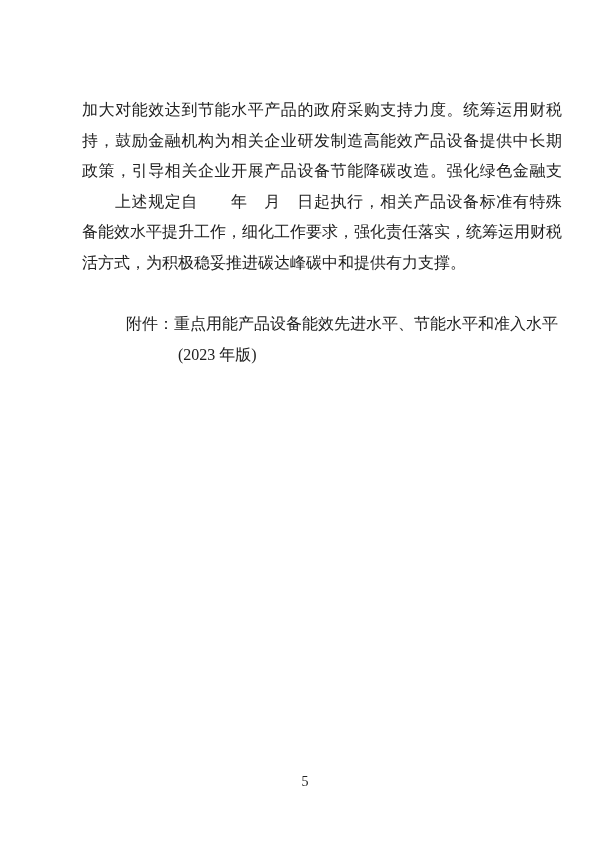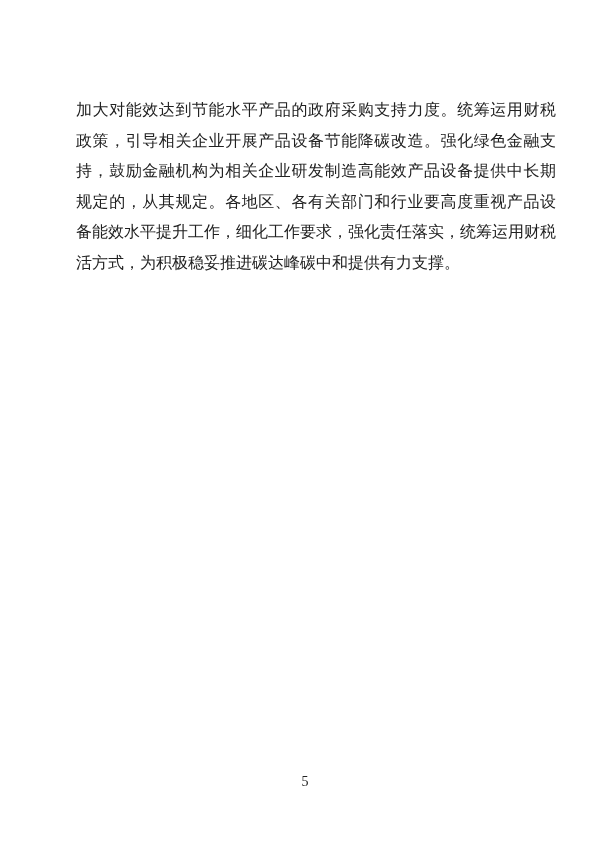--- a/index.html
+++ b/index.html
@@ -11,21 +11,21 @@
     position: relative;
     width: 610px;
     height: 859px;
     background: #ffffff;
     overflow: hidden;
     font-family: "Liberation Serif", serif;
     color: #212121;
   }
   .content {
     position: absolute;
-    left: 76px;
+    left: 82px;
     top: 95px;
     width: 480px;
     font-size: 16px;
     line-height: 30.6px;
   }
   .line {
     height: 30.6px;
     overflow: visible;
   }
   
@@ -58,29 +58,33 @@
   }
 </style>
 </head>
 <body>
 
 <div class="page">
   <div class="content">
 
     <div>
       <div class="line j">加大对能效达到节能水平产品的政府采购支持力度。统筹运用财税</div>
+      <div class="line j">持，鼓励金融机构为相关企业研发制造高能效产品设备提供中长期</div>
       <div class="line j">政策，引导相关企业开展产品设备节能降碳改造。强化绿色金融支</div>
-      <div class="line j">持，鼓励金融机构为相关企业研发制造高能效产品设备提供中长期</div>
     </div>
 
     <div>
-      <div class="line j">规定的，从其规定。各地区、各有关部门和行业要高度重视产品设</div>
+      <div class="line j first-indent">上述规定自　　年　月　日起执行，相关产品设备标准有特殊</div>
       <div class="line j">备能效水平提升工作，细化工作要求，强化责任落实，统筹运用财税</div>
       <div class="line">活方式，为积极稳妥推进碳达峰碳中和提供有力支撑。</div>
     </div>
 
     <div class="gap"></div>
 
+    <div>
+      <div class="line att-1">附件：重点用能产品设备能效先进水平、节能水平和准入水平</div>
+      <div class="line att-2">(2023 年版)</div>
+    </div>
 
   </div>
 
   <div class="page-number">5</div>
 </div>
 
 </body></html>

